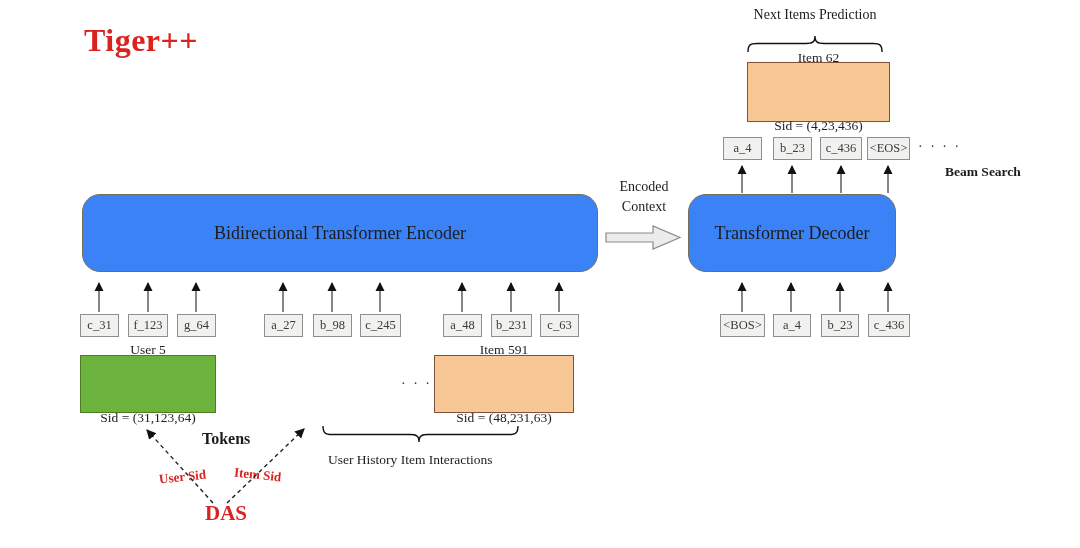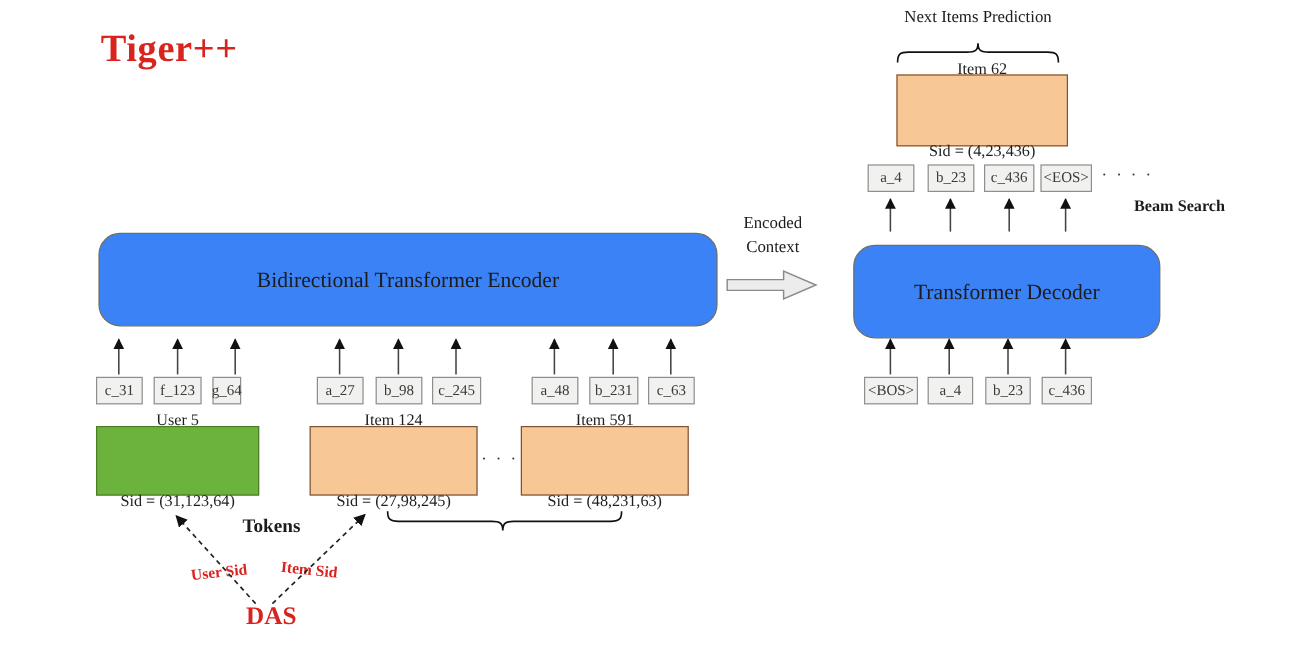--- a/index.html
+++ b/index.html
@@ -21,21 +21,21 @@
   
   .bigbox{
     background:#3b82f6;
     border:1.4px solid #6f6f5c;
     border-radius:18px;
     display:flex;align-items:center;justify-content:center;
     font-size:18px;color:#1c1c1c;
     box-sizing:border-box;
   }
   .encoder-box{left:82px;top:194px;width:516px;height:78px;}
-  .decoder-box{left:688px;top:204px;width:256px;height:78px;margin-left:23px;}
+  .decoder-box{left:688px;top:194px;width:208px;height:78px;}
   
   .token{
     background:#f1f1ef;
     border:1px solid #8f8f8f;
     box-sizing:border-box;
     display:flex;align-items:center;justify-content:center;
     font-size:12.5px;color:#3a3a3a;
     height:23px;top:314px;
   }
   .token.out{top:137px;height:23px;}
@@ -76,46 +76,43 @@
     <span>Transformer Decoder</span>
   </div>
 
   <div class="abs ctx">
     <div>Encoded</div>
     <div>Context</div>
   </div>
 
   <div class="abs token" style="left:80px;width:39px;">c_31</div>
   <div class="abs token" style="left:128px;width:40px;">f_123</div>
-  <div class="abs token" style="left:177px;width:24px;">g_64</div>
+  <div class="abs token" style="left:177px;width:39px;">g_64</div>
   <div class="abs token" style="left:264px;width:39px;">a_27</div>
   <div class="abs token" style="left:313px;width:39px;">b_98</div>
   <div class="abs token" style="left:360px;width:41px;">c_245</div>
   <div class="abs token" style="left:443px;width:39px;">a_48</div>
   <div class="abs token" style="left:491px;width:41px;">b_231</div>
   <div class="abs token" style="left:540px;width:39px;">c_63</div>
 
   <div class="abs entity green" style="left:80px;width:136px;">
     <div>User 5</div>
     <div>Sid = (31,123,64)</div>
   </div>
-  <div class="abs entity orange" style="left:258px;width:140px;">
-    <div>Item 124</div>
-    <div>Sid = (27,98,245)</div>
-  </div>
   <div class="abs dots items">· · · ·</div>
   <div class="abs entity orange" style="left:434px;width:140px;">
     <div>Item 591</div>
     <div>Sid = (48,231,63)</div>
   </div>
 
   <div class="abs tokens-lbl">Tokens</div>
   <div class="abs user-sid">User Sid</div>
   <div class="abs item-sid">Item Sid</div>
   <div class="abs das-lbl">DAS</div>
+  <div class="abs history-lbl">User History Item Interactions</div>
 
   <div class="abs next-pred">Next Items Prediction</div>
   <div class="abs entity orange pred-item">
     <div>Item 62</div>
     <div>Sid = (4,23,436)</div>
   </div>
 
   <div class="abs token out" style="left:723px;width:39px;">a_4</div>
   <div class="abs token out" style="left:773px;width:39px;">b_23</div>
   <div class="abs token out" style="left:820px;width:42px;">c_436</div>

